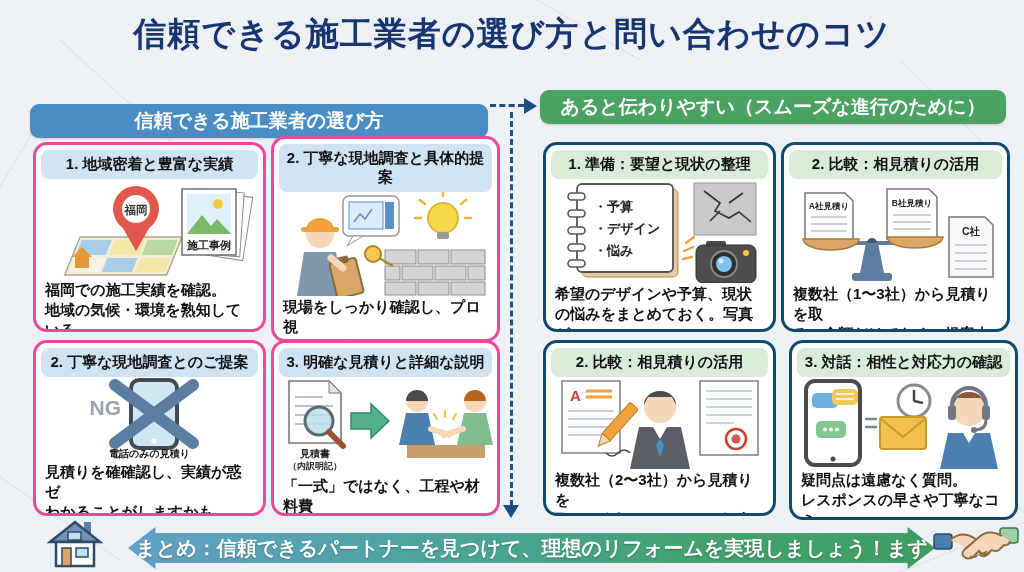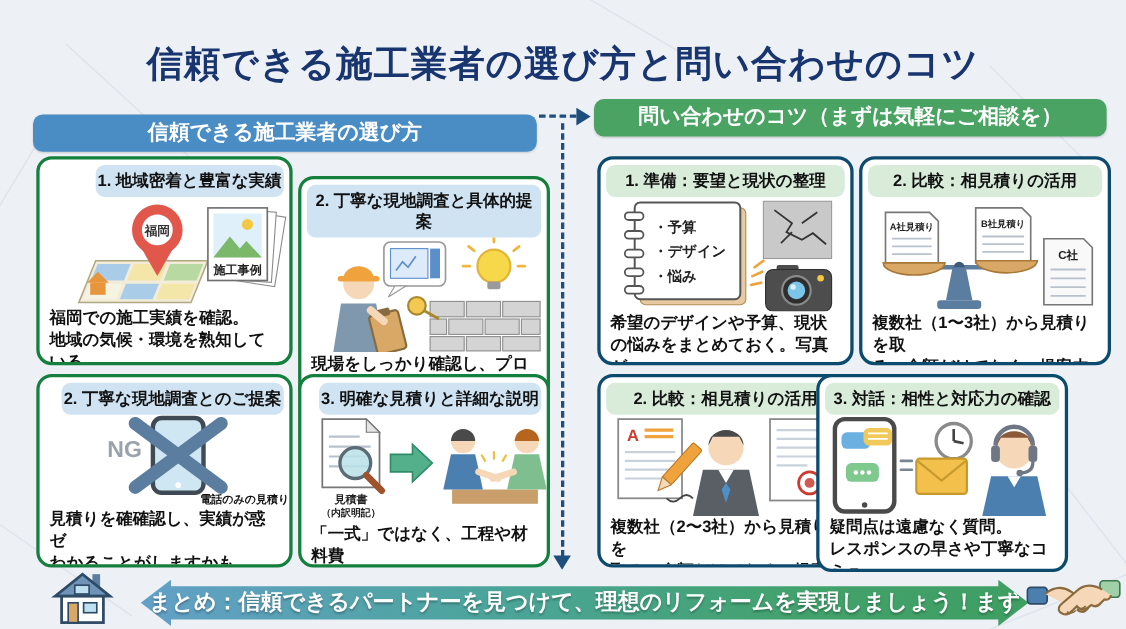--- a/index.html
+++ b/index.html
@@ -5,62 +5,62 @@
   html,body{margin:0;padding:0;}
   body{
     width:1024px;height:572px;position:relative;overflow:hidden;
     background:#edf1f6;
     font-family:"Liberation Sans","DejaVu Sans",sans-serif;
     color:#111;
   }
   .bg-pattern{position:absolute;inset:0;z-index:0;pointer-events:none;}
   .page-title{
     position:absolute;top:12px;left:0;width:1024px;text-align:center;
-    font-size:33px;font-weight:900;color:#18356f;letter-spacing:1px;z-index:2;margin-top:24px;
+    font-size:33px;font-weight:900;color:#18356f;letter-spacing:1px;z-index:2;
   }
   .col-header{
     position:absolute;top:90px;height:34px;border-radius:9px;z-index:2;
     color:#fff;font-weight:bold;font-size:19px;text-align:center;line-height:34px;
     box-shadow:0 1px 2px rgba(0,0,0,.15);
   }
   .col-header.left{left:30px;width:458px;background:#4a8cc4;margin-top:14px;}
   .col-header.right{left:540px;width:466px;background:#4aa263;}
   .h-dash{position:absolute;left:490px;top:104px;width:34px;height:0;border-top:3px dashed #1e4e7d;z-index:2;}
   .h-dash-head{position:absolute;left:524px;top:98px;width:0;height:0;z-index:2;
     border-left:13px solid #1e4e7d;border-top:8px solid transparent;border-bottom:8px solid transparent;}
   .v-dash{position:absolute;left:510px;top:112px;height:394px;width:0;border-left:3px dashed #1e4e7d;z-index:2;}
   .v-dash-head{position:absolute;left:503px;top:505px;width:0;height:0;z-index:2;
     border-top:13px solid #1e4e7d;border-left:8px solid transparent;border-right:8px solid transparent;}
   .card{
     position:absolute;background:#fff;border-radius:14px;box-sizing:border-box;z-index:2;
     display:flex;flex-direction:column;overflow:hidden;
   }
-  .card.blue{border:3px solid #15803d;align-items:flex-end;}
+  .card.blue{border:3px solid #ec4899;}
   .card.green{border:3px solid #0c4a6e;}
   .card-head{
     margin:5px 5px 0;border-radius:8px;text-align:center;font-weight:bold;
     font-size:15px;padding:5px 2px;color:#111;flex:0 0 auto;
   }
   .blue .card-head{background:#cfe3f3;}
   .green .card-head{background:#d9ecda;}
   .icon-area{flex:0 0 auto;display:flex;justify-content:center;align-items:center;}
   .card-body{
     font-size:15px;font-weight:bold;line-height:1.32;padding:1px 9px 0;
     white-space:pre-line;color:#111;
   }
   .mini-caption{text-align:center;font-weight:bold;font-size:10px;margin-top:-4px;}
   
   .c-l1{left:33px;top:142px;width:233px;height:190px;}
-  .c-l2{left:271px;top:160px;width:229px;height:206px;}
+  .c-l2{left:271px;top:136px;width:229px;height:206px;}
   .c-l3{left:33px;top:340px;width:233px;height:176px;}
   .c-l4{left:271px;top:340px;width:229px;height:176px;}
   .c-r1{left:543px;top:142px;width:233px;height:190px;}
   .c-r2{left:781px;top:142px;width:229px;height:190px;}
   .c-r3{left:543px;top:340px;width:233px;height:176px;}
-  .c-r4{left:742px;top:340px;width:229px;height:180px;}
+  .c-r4{left:789px;top:340px;width:229px;height:180px;}
   .summary-banner{
     position:absolute;left:128px;top:527px;width:807px;height:42px;z-index:2;
     background:linear-gradient(90deg,#63a0c8 0%,#4ba59a 40%,#42a26b 75%,#3f9e63 100%);
     clip-path:polygon(0% 50%,3.4% 0%,3.4% 14%,96.6% 14%,96.6% 0%,100% 50%,96.6% 100%,96.6% 86%,3.4% 86%,3.4% 100%);
     color:#fff;font-weight:bold;font-size:20px;text-align:center;line-height:42px;
     text-shadow:0 1px 2px rgba(0,0,0,.28);
   }
   .corner-icon{position:absolute;z-index:2;}
   svg text{font-family:"Liberation Sans","DejaVu Sans",sans-serif;}
 </style>
@@ -74,21 +74,21 @@
     <polyline points="-10,470 120,560"></polyline>
     <polyline points="960,430 1030,520 900,572"></polyline>
     <polyline points="520,-10 640,60"></polyline>
     <polyline points="40,120 -20,220"></polyline>
   </g>
 </svg>
 
 <div class="page-title">信頼できる施工業者の選び方と問い合わせのコツ</div>
 
 <div class="col-header left">信頼できる施工業者の選び方</div>
-<div class="col-header right">問い合わせのコツ（まずは気軽にご相談を）</div>
+<div class="col-header right">あると伝わりやすい（スムーズな進行のために）</div>
 
 <div class="h-dash"></div>
 <div class="h-dash-head"></div>
 <div class="v-dash"></div>
 <div class="v-dash-head"></div>
 
 <div class="card blue c-l1">
   <div class="card-head">1. 地域密着と豊富な実績</div>
   <div class="icon-area">
     <svg width="212" height="100" viewBox="0 0 212 100">

